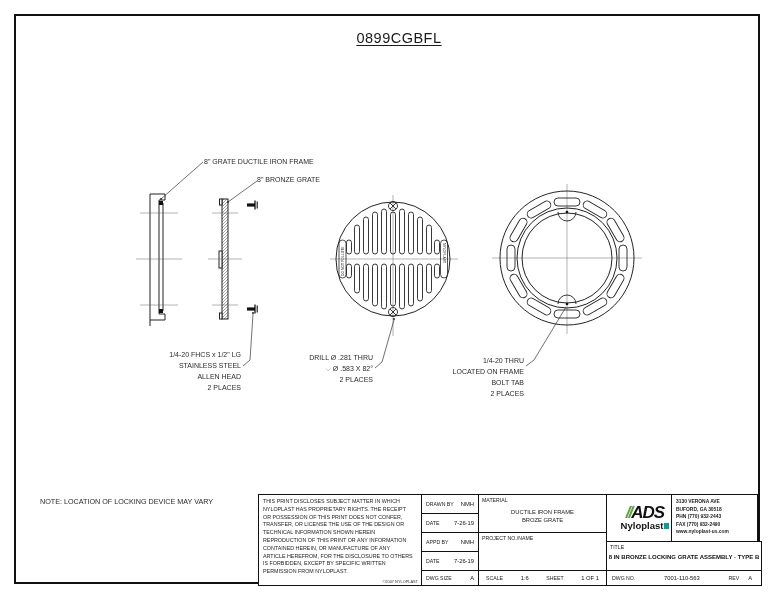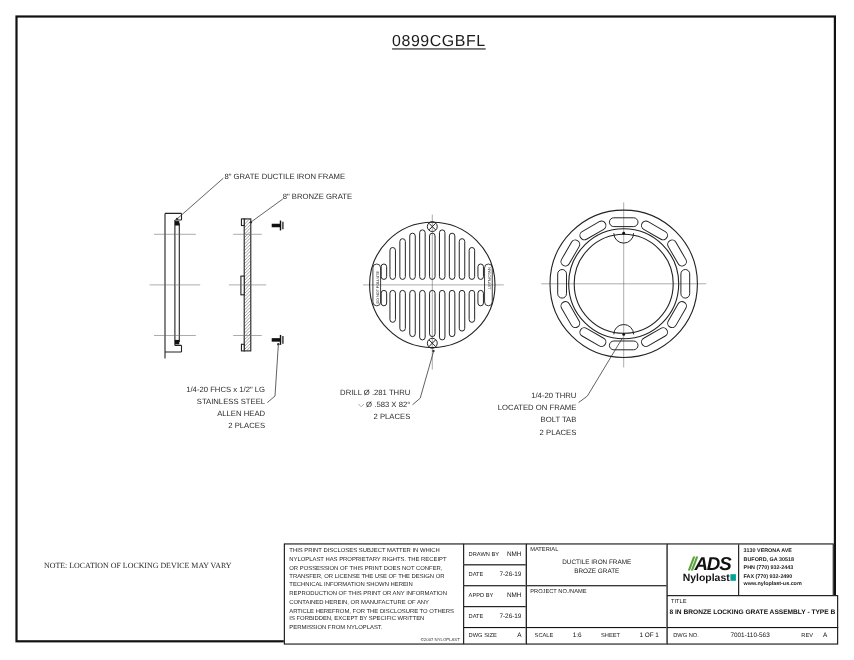--- a/index.html
+++ b/index.html
@@ -6,21 +6,21 @@
   body{width:776px;height:600px;position:relative;overflow:hidden;
        font-family:"Liberation Sans",sans-serif;color:#1b1b1b;}
   .abs{position:absolute;}
   #sheet-border{left:14px;top:14px;width:746px;height:570px;border:2px solid #111;box-sizing:border-box;}
   #doc-number{left:0;top:30px;width:776px;text-align:center;font-size:14.5px;letter-spacing:.5px;padding-left:11px;}
   #doc-number span{text-decoration:underline;text-underline-offset:2px;}
   svg.drawing{position:absolute;left:0;top:0;}
   .ann{position:absolute;font-size:7px;line-height:11px;white-space:nowrap;color:#2a2a2a;}
   .ann.r{text-align:right;white-space:normal;}
   .ann.r div{white-space:nowrap;}
-  #general-note{left:40px;top:510px;font-size:7.2px;color:#2a2a2a;font-family:Liberation Serif, serif;}
+  #general-note{left:40px;top:497px;font-size:7.2px;color:#2a2a2a;}
 
   
   .tb{position:absolute;border:1px solid #111;box-sizing:border-box;background:#fff;font-size:5.5px;}
   .lbl{font-size:5.2px;color:#222;}
   .val{font-size:5.8px;color:#111;}
   .rowcell{display:flex;align-items:center;justify-content:space-between;padding:0 4px;}
   #legal-box{left:258px;top:494px;width:164px;height:92px;padding:3px 4px;}
   #legal-text{font-size:5.35px;line-height:7.8px;color:#222;}
   #copyright{position:absolute;right:3px;bottom:1px;font-size:3.9px;color:#333;}
   #material-box{left:478px;top:494px;width:129px;height:39px;}

